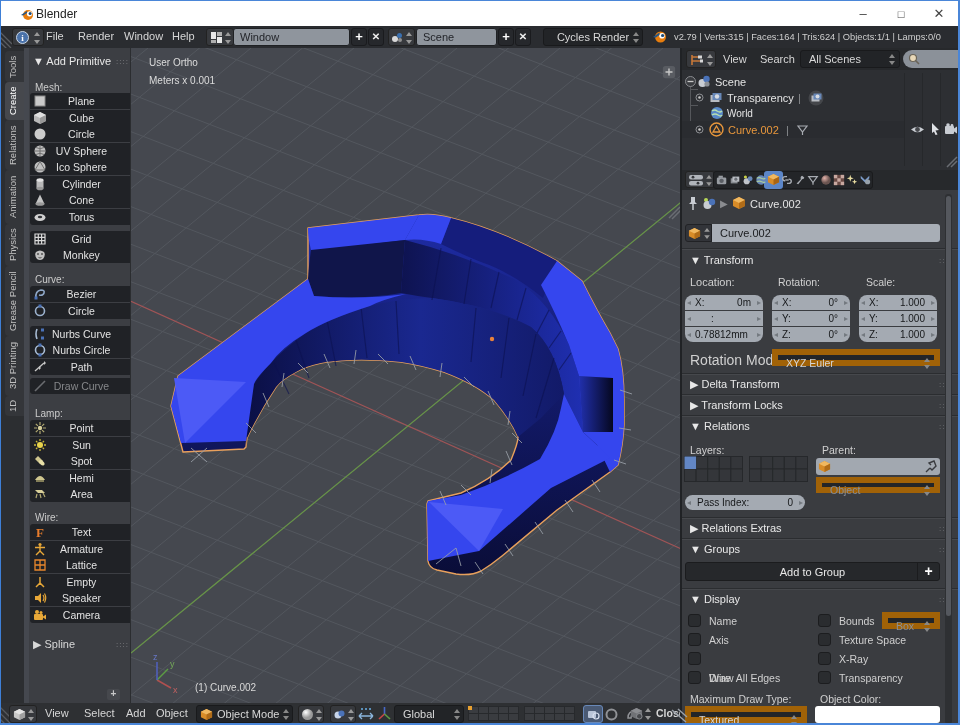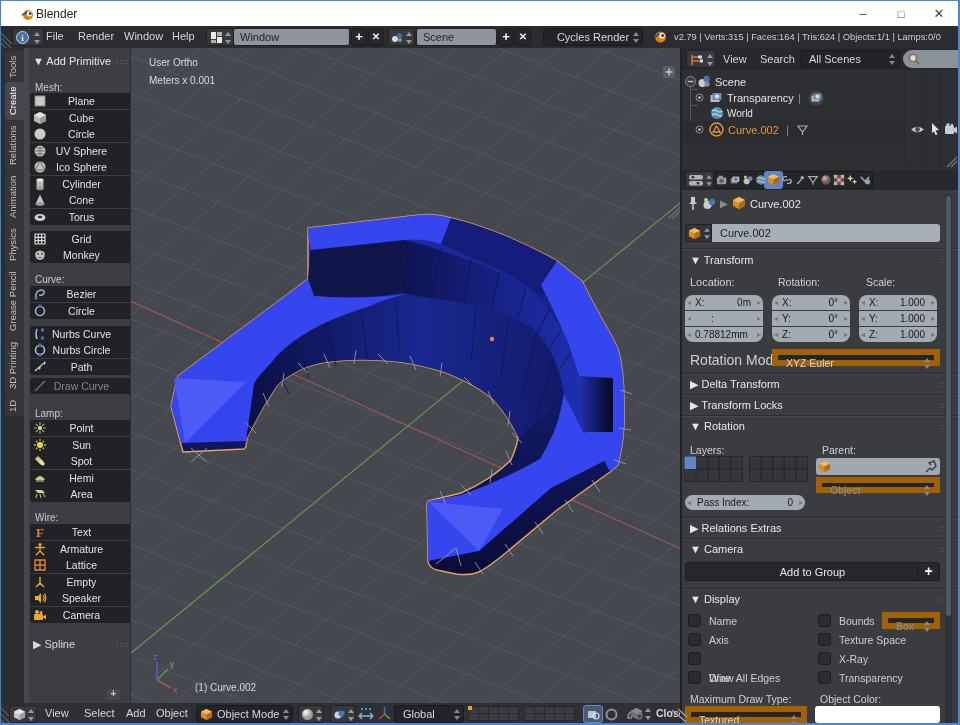--- a/index.html
+++ b/index.html
@@ -776,21 +776,21 @@
             <path d="M4 12 L7 8 L1 8 Z" fill="#888"></path>
           </svg>
   </div>
   <div class="sep" style="top:203px"></div>
   <span class="phdr" style="top:208px">▶ Delta Transform</span>
   <div class="abs" style="right:10px;top:210px;color:#77797d;font-size:8px;letter-spacing:1px">::::</div>
   <div class="sep" style="top:224px"></div>
   <span class="phdr" style="top:229px">▶ Transform Locks</span>
   <div class="abs" style="right:10px;top:231px;color:#77797d;font-size:8px;letter-spacing:1px">::::</div>
   <div class="sep" style="top:245px"></div>
-  <span class="phdr" style="top:250px">▼ Rotation</span>
+  <span class="phdr" style="top:250px">▼ Relations</span>
   <div class="abs" style="right:10px;top:252px;color:#77797d;font-size:8px;letter-spacing:1px">::::</div>
   <span class="abs" style="left:8px;top:274px;font-size:10.5px;color:#d0d0d0">Layers:</span>
   <span class="abs" style="left:140px;top:274px;font-size:10.5px;color:#d0d0d0">Parent:</span>
   <svg class="abs" style="left:2px;top:286px" width="59" height="26" viewBox="0 0 59 26">
     <g fill="#34363a" stroke="#26282b">
             <rect x="0.5" y="0.5" width="11.6" height="12.5"></rect>
             <rect x="12.1" y="0.5" width="11.6" height="12.5"></rect>
             <rect x="23.7" y="0.5" width="11.6" height="12.5"></rect>
             <rect x="35.3" y="0.5" width="11.6" height="12.5"></rect>
             <rect x="46.9" y="0.5" width="11.6" height="12.5"></rect>
@@ -830,21 +830,21 @@
     <svg class="abs" style="right:3px;top:1px" width="8" height="13" viewBox="0 0 8 13">
             <path d="M4 1 L7 5 L1 5 Z" fill="#888"></path>
             <path d="M4 12 L7 8 L1 8 Z" fill="#888"></path>
           </svg>
   </div>
   <div class="slider" style="left:3px;top:325px;width:120px;border-radius:8px"><span class="sv">◂</span><span style="margin-left:12px">Pass Index:</span><span style="float:right;margin-right:12px">0</span><span class="sv2">▸</span></div>
   <div class="sep" style="top:347px"></div>
   <span class="phdr" style="top:352px">▶ Relations Extras</span>
   <div class="abs" style="right:10px;top:354px;color:#77797d;font-size:8px;letter-spacing:1px">::::</div>
   <div class="sep" style="top:368px"></div>
-  <span class="phdr" style="top:373px">▼ Camera</span>
+  <span class="phdr" style="top:373px">▼ Groups</span>
   <div class="abs" style="right:10px;top:375px;color:#77797d;font-size:8px;letter-spacing:1px">::::</div>
   <div class="abs" style="left:3px;top:392px;width:255px;height:19px;background:#26282b;border:1px solid #1b1c1e;border-radius:3px;color:#e8e8e8;font-size:11px;text-align:center;line-height:18px">Add to Group
     <div class="abs" style="right:0;top:0;width:22px;height:17px;border-left:1px solid #1b1c1e;color:#fff;font-size:14px;font-weight:bold;line-height:16px">+</div>
   </div>
   <div class="sep" style="top:418px"></div>
   <span class="phdr" style="top:423px">▼ Display</span>
   <div class="abs" style="right:10px;top:425px;color:#77797d;font-size:8px;letter-spacing:1px">::::</div>
   <div class="cb" style="left:6px;top:444px"></div>
         <span class="cblabel" style="left:27px;top:445px">Name</span>
   <div class="cb" style="left:6px;top:463px"></div>

